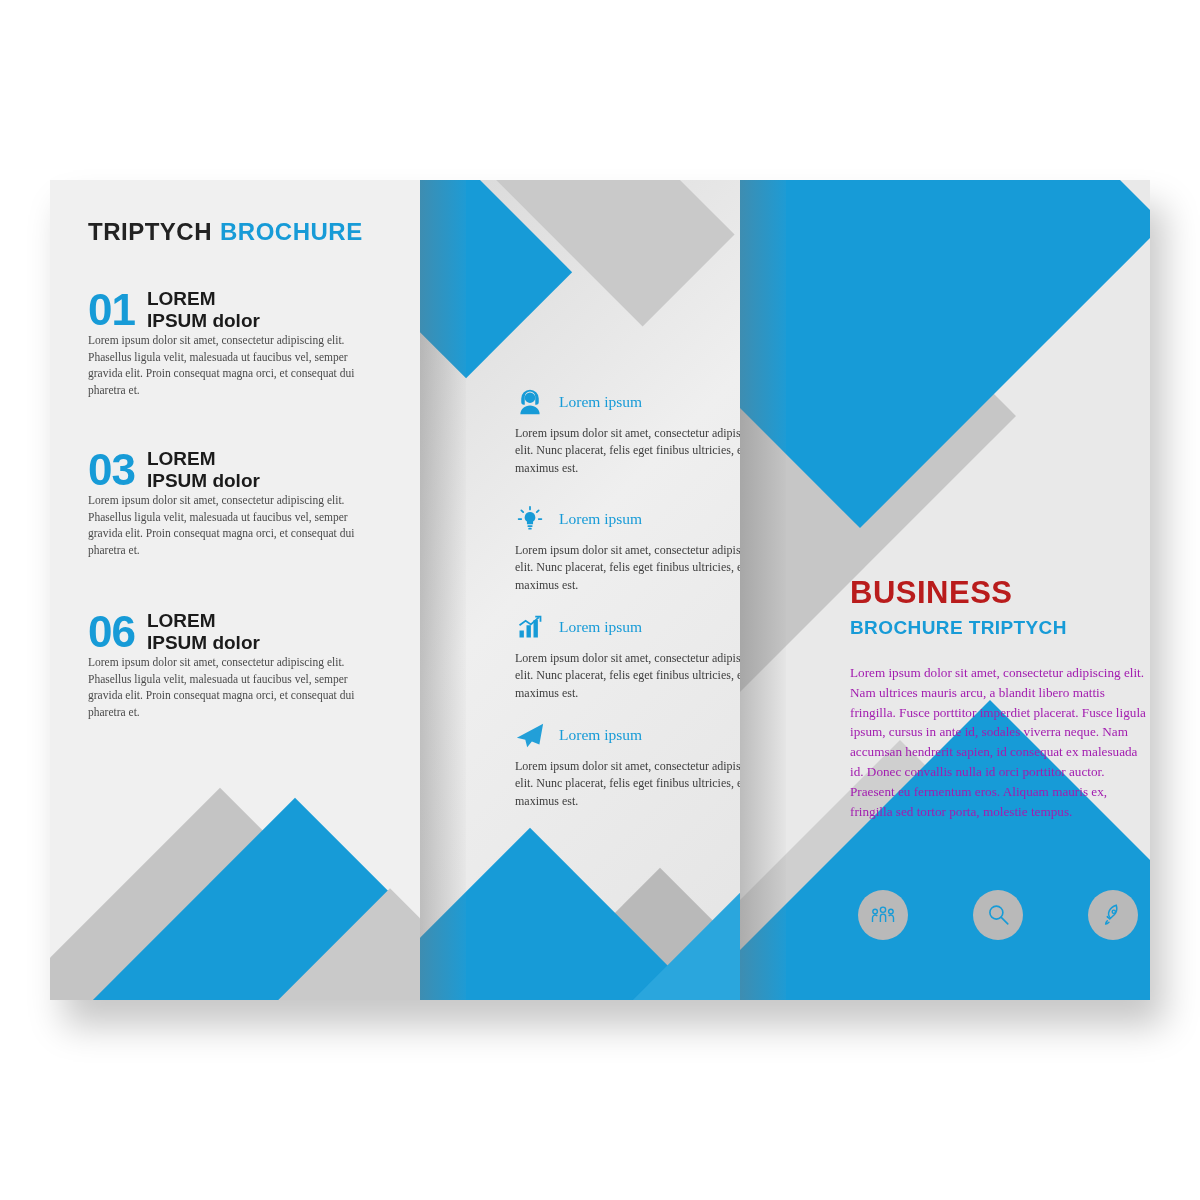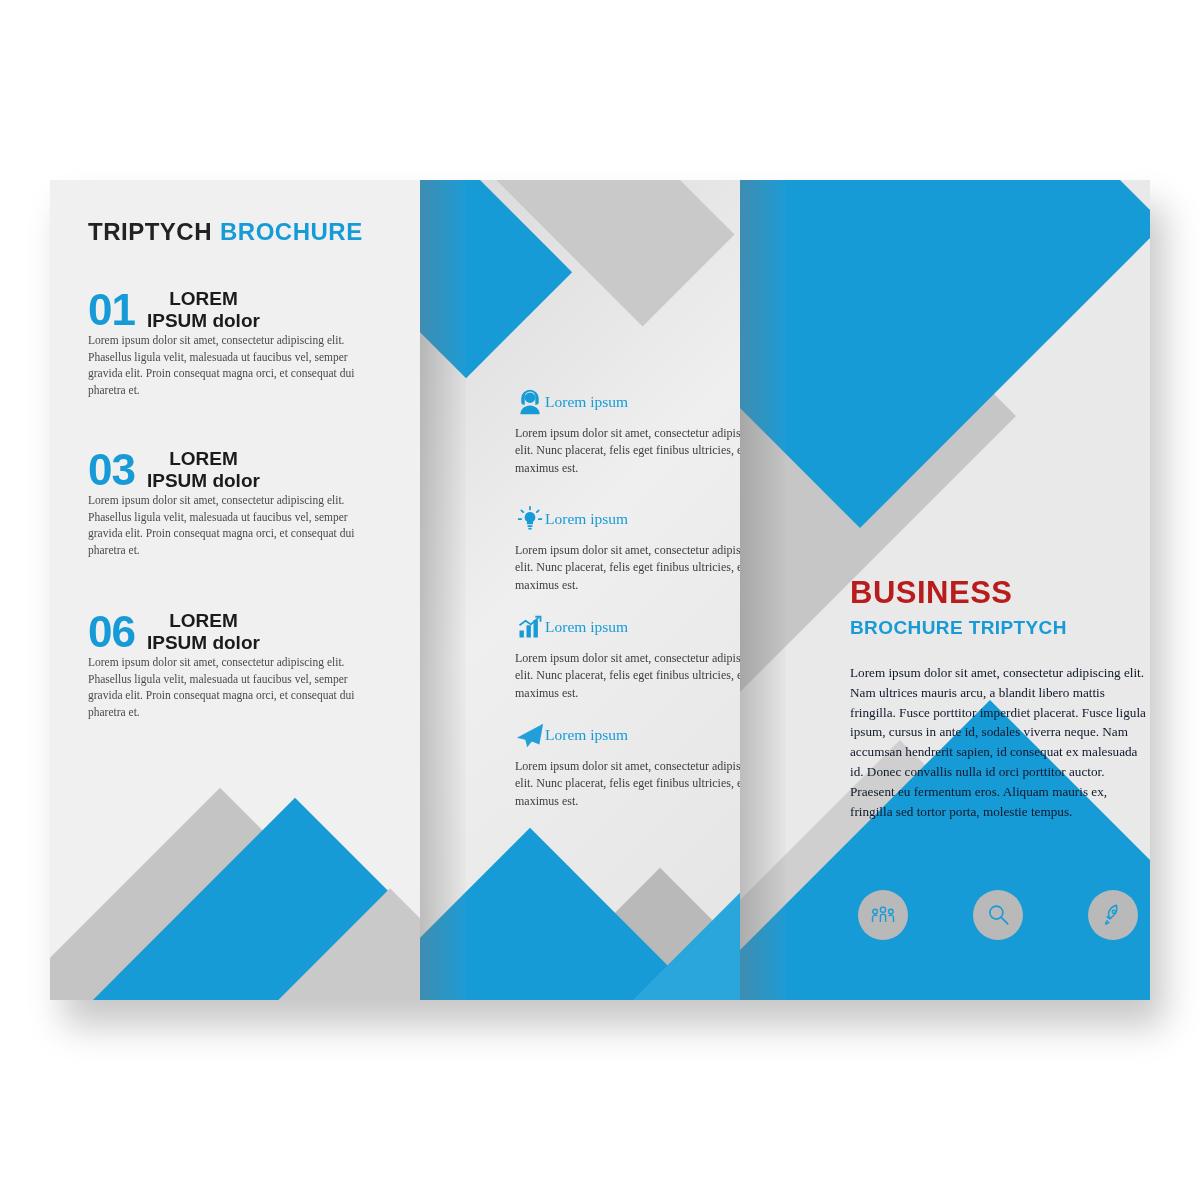--- a/index.html
+++ b/index.html
@@ -163,39 +163,38 @@
     color: #179bd7;
     line-height: 1;
     letter-spacing: -1px;
   }
   .ni-title {
     margin-left: 12px;
     font-size: 19px;
     font-weight: bold;
     color: #1b1b1b;
     line-height: 1.15;
-    text-align: center;
   }
   .ni-title .lt2 { font-weight: bold; }
   .ni-body {
     margin-top: 0;
     font-size: 11.5px;
     line-height: 1.45;
     color: #4a4a4a;
     font-family: "Liberation Serif", serif;
   }
 
   
   .feature { position: absolute; left: 95px; width: 262px; }
   .f-1 { top: 205px; }
   .f-2 { top: 322px; }
   .f-3 { top: 430px; }
   .f-4 { top: 538px; }
 
-  .f-head { display: flex; align-items: center; gap: 0; height: 34px; }
+  .f-head { display: flex; align-items: center; gap: 14px; height: 34px; }
   .f-icon { width: 30px; height: 30px; flex: 0 0 30px; display: flex; align-items: center; justify-content: center; }
   .f-title {
     font-size: 15.5px;
     color: #179bd7;
     font-weight: normal;
     font-family: "Liberation Serif", serif;
   }
   .f-body {
     margin-top: 6px;
     font-size: 12px;
@@ -208,21 +207,21 @@
   .r-title {
     position: absolute; left: 110px; top: 395px;
     font-size: 31px; font-weight: bold; color: #b91c1c; letter-spacing: 0.5px;
   }
   .r-sub {
     position: absolute; left: 110px; top: 437px;
     font-size: 19px; font-weight: bold; color: #179bd7; letter-spacing: 0.4px;
   }
   .r-body {
     position: absolute; left: 110px; top: 483px; width: 300px;
-    font-size: 13.2px; line-height: 1.5; color: #0f172a;
+    font-size: 13.2px; line-height: 1.5; color: #a21caf;
     font-family: "Liberation Serif", serif;
   }
   .r-icons {
     position: absolute; left: 118px; top: 710px; width: 280px;
     display: flex; justify-content: space-between; align-items: center;
   }
   .circ-icon {
     width: 50px; height: 50px; border-radius: 50%;
     background: #b9b9b9;
     display: flex; align-items: center; justify-content: center;

